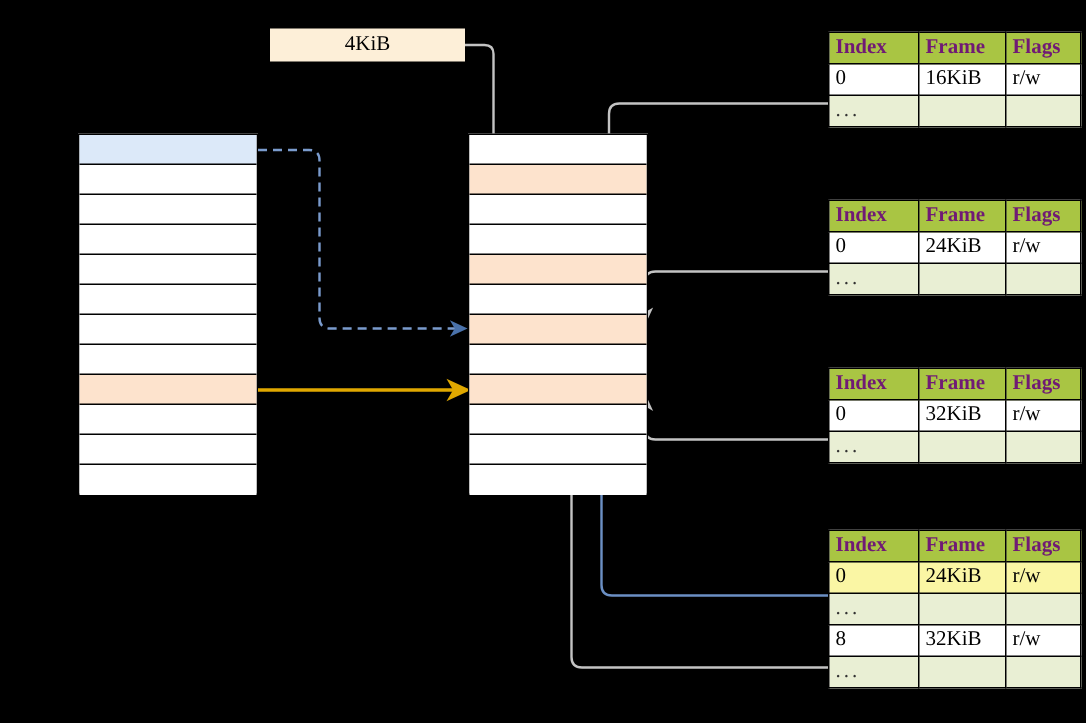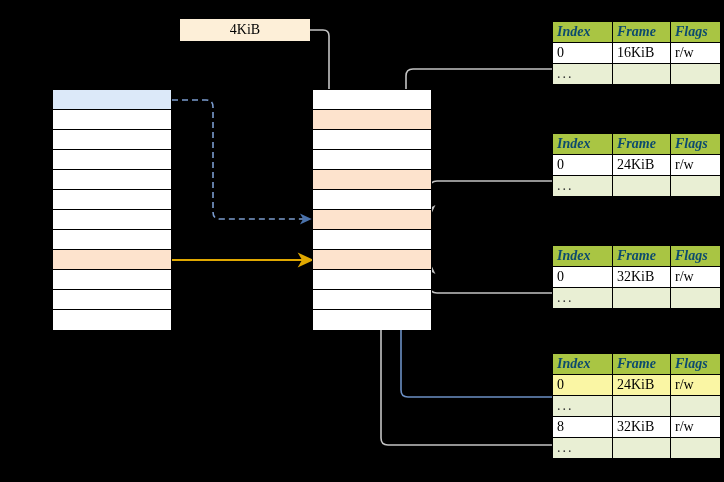--- a/index.html
+++ b/index.html
@@ -61,29 +61,28 @@
   
   .ptable {
     position: absolute;
     border-collapse: collapse;
     table-layout: fixed;
     background: #ffffff;
     border: 1.3px solid #98b33f;
   }
   .ptable th {
     background: #a9c543;
-    color: #0c4a6e;
+    color: #701a75;
     font-weight: bold;
     font-size: 14px;
     text-align: left;
     padding: 1px 4px;
     height: 21px;
     border: 1.3px solid #000000;
     box-sizing: border-box;
-    font-style: italic;
   }
   .ptable td {
     background: #ffffff;
     color: #000000;
     font-size: 14px;
     text-align: left;
     padding: 1px 4px;
     height: 21px;
     border: 1.3px solid #000000;
     box-sizing: border-box;

